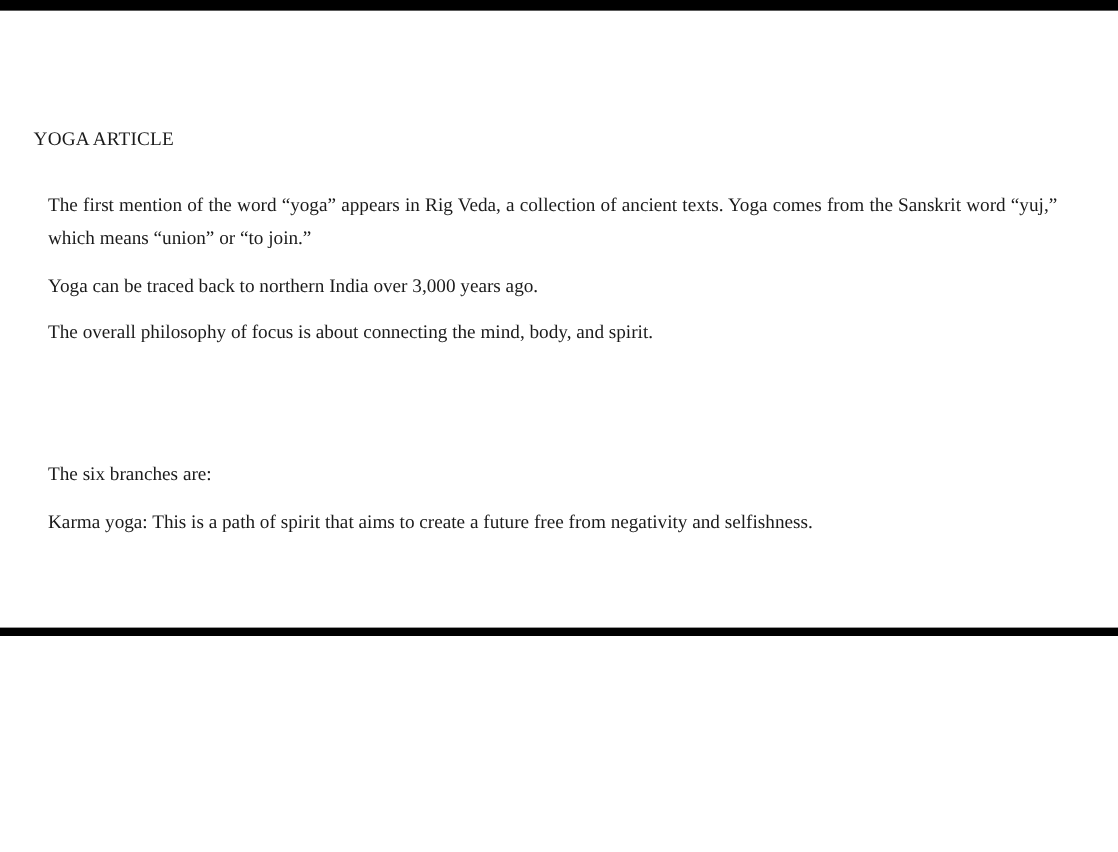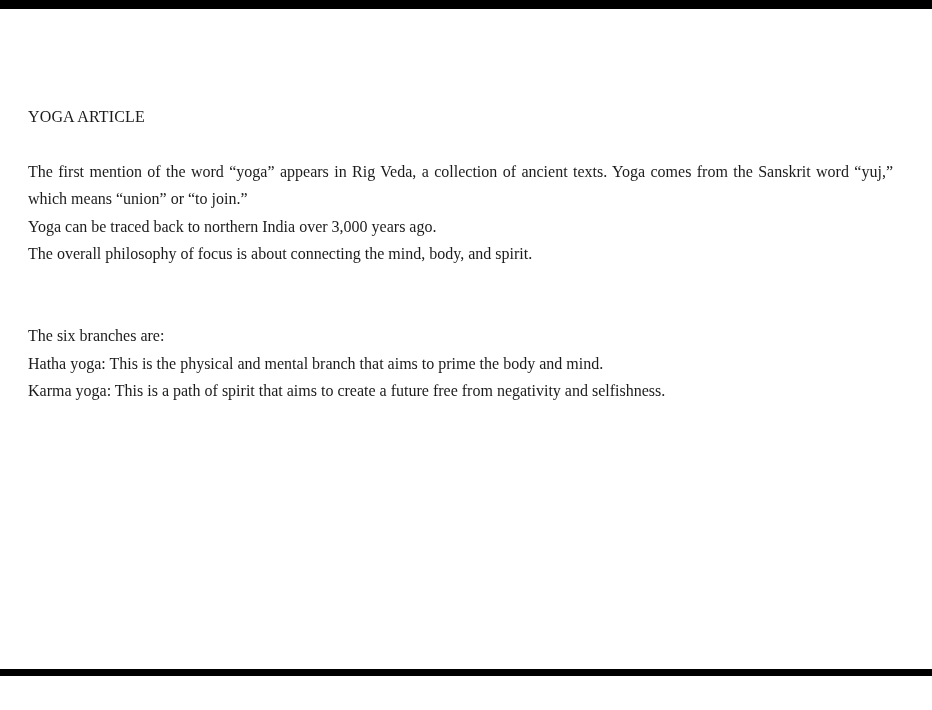--- a/index.html
+++ b/index.html
@@ -6,21 +6,21 @@
     margin: 0;
     padding: 0;
     width: 932px;
     height: 710px;
     background: #ffffff;
     overflow: hidden;
   }
   .screen {
     position: relative;
     width: 932px;
-    height: 676px;
+    height: 530px;
     background: var(--page-bg, #ffffff);
   }
   .letterbox {
     position: absolute;
     left: 0;
     right: 0;
     background: var(--bar-color, #000000);
   }
   .letterbox.top { top: 0; height: 9px; }
   .letterbox.bottom { bottom: 0; height: 7px; }
@@ -40,37 +40,36 @@
     overflow: hidden;
   }
   .doc h1 {
     margin: 0 0 27.4px 0;
     font-size: 16px;
     font-weight: 400;
     line-height: 27.4px;
     letter-spacing: 0.15px;
   }
   .doc p {
-    margin: 0;
+    margin: 12px;
     min-height: 27.4px;
     text-align: justify;
   }
 </style>
 </head>
 <body>
 
 <div class="screen">
   <div class="letterbox top"></div>
 
   <div class="doc">
     <h1>YOGA ARTICLE</h1>
     <p>The first mention of the word “yoga” appears in Rig Veda, a collection of ancient texts. Yoga comes from the Sanskrit word “yuj,” which means “union” or “to join.”</p>
     <p>Yoga can be traced back to northern India over 3,000 years ago.</p>
     <p>The overall philosophy of focus is about connecting the mind, body, and spirit.</p>
     <p></p>
     <p></p>
     <p>The six branches are:</p>
-    <p>Hatha yoga: This is the physical and mental branch that aims to prime the body and mind.</p>
     <p>Karma yoga: This is a path of spirit that aims to create a future free from negativity and selfishness.</p>
   </div>
 
   <div class="letterbox bottom"></div>
 </div>
 
 </body></html>

